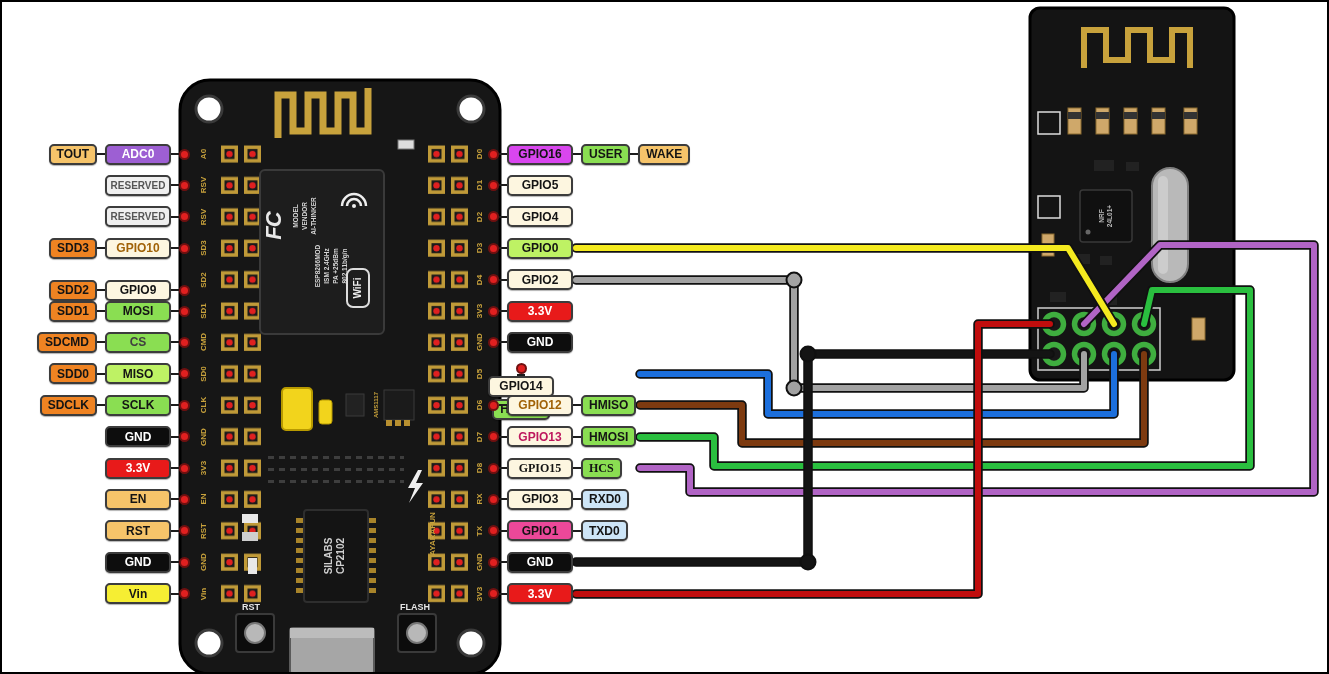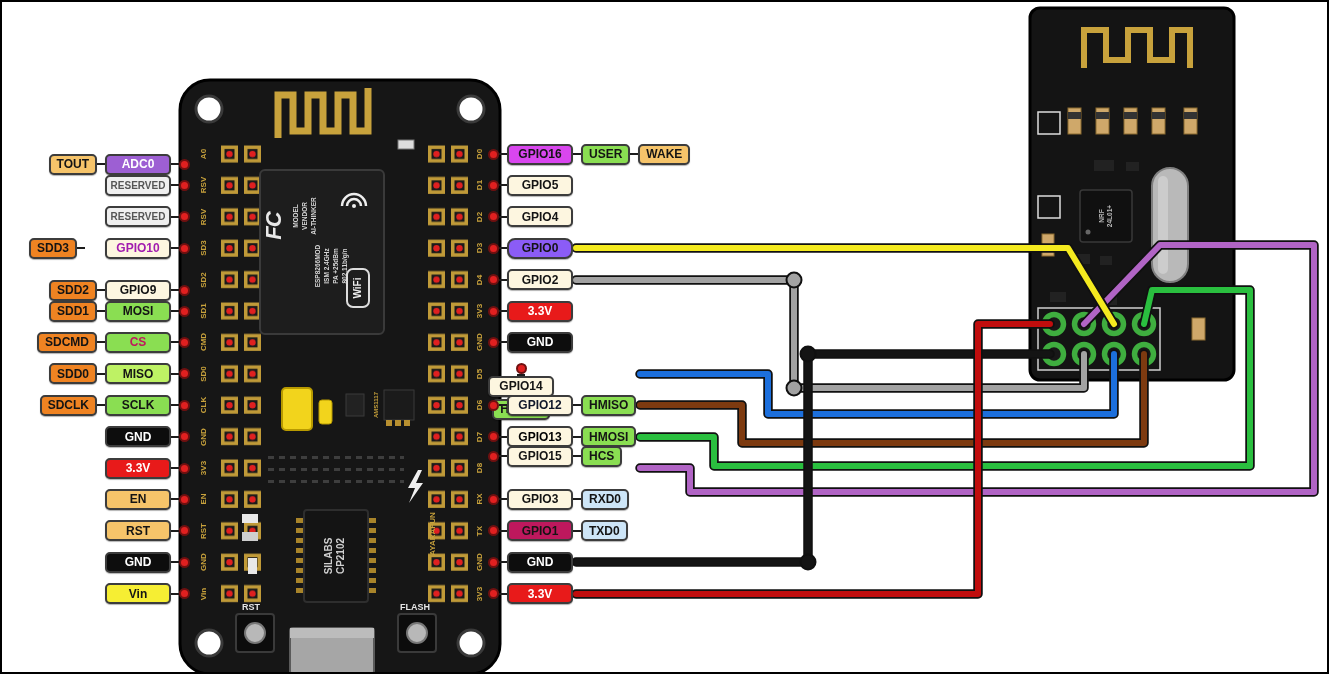--- a/index.html
+++ b/index.html
@@ -172,62 +172,62 @@
       <polyline points="574,560 806,560 806,352 1048,352" fill="none" stroke="#141414" stroke-width="6" stroke-linejoin="round" stroke-linecap="round"></polyline>
       <circle cx="806" cy="560" r="7.5" fill="#141414" stroke="#101010" stroke-width="2"></circle>
       <circle cx="806" cy="352" r="7.5" fill="#141414" stroke="#101010" stroke-width="2"></circle>
       <polyline points="574,592 976,592 976,322 1048,322" fill="none" stroke="#101010" stroke-width="9.5" stroke-linejoin="round" stroke-linecap="round"></polyline>
       <polyline points="574,592 976,592 976,322 1048,322" fill="none" stroke="#c00d0d" stroke-width="6" stroke-linejoin="round" stroke-linecap="round"></polyline>
       <polyline points="574,246 1066,246 1112,322" fill="none" stroke="#101010" stroke-width="9.5" stroke-linejoin="round" stroke-linecap="round"></polyline>
       <polyline points="574,246 1066,246 1112,322" fill="none" stroke="#f4ea1f" stroke-width="6" stroke-linejoin="round" stroke-linecap="round"></polyline>
     </svg>
 
   <div id="left-rows" class="layer">
-      <div class="pin-row row-left" style="top: 151px; text-align: right;">
+      <div class="pin-row row-left" style="top: 141px; text-align: right;">
         <span class="pin-label" style="background: rgb(246, 196, 106); color: rgb(20, 20, 20);">TOUT</span>
         <span class="conn"></span>
         <span class="pin-label inner" style="background: rgb(157, 95, 211); color: rgb(255, 255, 255);">ADC0</span>
         <span class="conn"></span>
         <span class="pin-dot"></span>
       </div>
       <div class="pin-row row-left" style="top: 172.4px;">
         <span class="pin-label inner sm" style="background: rgb(239, 239, 239); color: rgb(85, 85, 85);">RESERVED</span>
         <span class="conn"></span>
         <span class="pin-dot"></span>
       </div>
       <div class="pin-row row-left" style="top: 203.8px;">
         <span class="pin-label inner sm" style="background: rgb(239, 239, 239); color: rgb(85, 85, 85);">RESERVED</span>
         <span class="conn"></span>
         <span class="pin-dot"></span>
       </div>
       <div class="pin-row row-left" style="top: 235.2px;">
         <span class="pin-label" style="background: rgb(239, 131, 34); color: rgb(20, 20, 20);">SDD3</span>
         <span class="conn"></span>
-        <span class="pin-label inner" style="background: rgb(253, 246, 224); color: #a21caf; margin-left: 20px;">GPIO10</span>
+        <span class="pin-label inner" style="background: rgb(253, 246, 224); color: #a16207;">GPIO10</span>
         <span class="conn"></span>
         <span class="pin-dot"></span>
       </div>
       <div class="pin-row row-left" style="top: 277px;">
         <span class="pin-label" style="background: rgb(239, 131, 34); color: rgb(20, 20, 20);">SDD2</span>
         <span class="conn"></span>
         <span class="pin-label inner" style="background: rgb(253, 246, 224); color: rgb(20, 20, 20);">GPIO9</span>
         <span class="conn"></span>
         <span class="pin-dot"></span>
       </div>
       <div class="pin-row row-left" style="top: 298px; align-items: center;">
         <span class="pin-label" style="background: rgb(239, 131, 34); color: rgb(20, 20, 20);">SDD1</span>
         <span class="conn"></span>
         <span class="pin-label inner" style="background: rgb(138, 222, 82); color: rgb(20, 20, 20);">MOSI</span>
         <span class="conn"></span>
         <span class="pin-dot"></span>
       </div>
       <div class="pin-row row-left" style="top: 329.4px;">
         <span class="pin-label" style="background: rgb(239, 131, 34); color: rgb(20, 20, 20);">SDCMD</span>
         <span class="conn"></span>
-        <span class="pin-label inner" style="background: rgb(138, 222, 82); color: #be185d;">CS</span>
+        <span class="pin-label inner" style="background: rgb(138, 222, 82); color: #404040;">CS</span>
         <span class="conn"></span>
         <span class="pin-dot"></span>
       </div>
       <div class="pin-row row-left" style="top: 360.8px;">
         <span class="pin-label" style="background: rgb(239, 131, 34); color: rgb(20, 20, 20);">SDD0</span>
         <span class="conn"></span>
         <span class="pin-label inner" style="background: #bef264; color: rgb(20, 20, 20);">MISO</span>
         <span class="conn"></span>
         <span class="pin-dot"></span>
       </div>
@@ -285,21 +285,21 @@
         <span class="pin-label primary" style="background: rgb(253, 246, 224); color: rgb(20, 20, 20);">GPIO5</span>
       </div>
       <div class="pin-row row-right" style="top: 203.8px;">
         <span class="pin-dot"></span>
         <span class="conn"></span>
         <span class="pin-label primary" style="background: rgb(253, 246, 224); color: rgb(20, 20, 20);">GPIO4</span>
       </div>
       <div class="pin-row row-right" style="top: 235.2px;">
         <span class="pin-dot"></span>
         <span class="conn"></span>
-        <span class="pin-label primary" style="background: #8b5cf6; color: rgb(20, 20, 20); border-radius: 8px;">GPIO0</span>
+        <span class="pin-label primary" style="background: #bef264; color: rgb(20, 20, 20);">GPIO0</span>
       </div>
       <div class="pin-row row-right" style="top: 266.6px;">
         <span class="pin-dot"></span>
         <span class="conn"></span>
         <span class="pin-label primary" style="background: rgb(253, 246, 224); color: rgb(20, 20, 20);">GPIO2</span>
       </div>
       <div class="pin-row row-right" style="top: 298px;">
         <span class="pin-dot"></span>
         <span class="conn"></span>
         <span class="pin-label primary" style="background: rgb(232, 26, 26); color: rgb(255, 255, 255);">3.3V</span>
@@ -312,49 +312,49 @@
       <div class="pin-row row-right" style="top: 360.8px; flex-direction: column;">
         <span class="pin-dot"></span>
         <span class="conn"></span>
         <span class="pin-label primary" style="background: rgb(253, 246, 224); color: rgb(20, 20, 20);">GPIO14</span>
         <span class="conn"></span>
         <span class="pin-label" style="background: rgb(138, 222, 82); color: rgb(20, 20, 20);">HSCLK</span>
       </div>
       <div class="pin-row row-right" style="top: 392.2px;">
         <span class="pin-dot"></span>
         <span class="conn"></span>
-        <span class="pin-label primary" style="background: rgb(253, 246, 224); color: #0f172a;">GPIO12</span>
+        <span class="pin-label primary" style="background: rgb(253, 246, 224); color: #a16207;">GPIO12</span>
         <span class="conn"></span>
         <span class="pin-label" style="background: rgb(138, 222, 82); color: rgb(20, 20, 20);">HMISO</span>
       </div>
       <div class="pin-row row-right" style="top: 423.6px;">
         <span class="pin-dot"></span>
         <span class="conn"></span>
-        <span class="pin-label primary" style="background: rgb(253, 246, 224); color: #000000;">GPIO13</span>
+        <span class="pin-label primary" style="background: rgb(253, 246, 224); color: #be185d;">GPIO13</span>
         <span class="conn"></span>
         <span class="pin-label" style="background: rgb(138, 222, 82); color: rgb(20, 20, 20);">HMOSI</span>
       </div>
-      <div class="pin-row row-right" style="top: 443px;">
+      <div class="pin-row row-right" style="top: 455px; font-family: Liberation Serif, serif;">
         <span class="pin-dot"></span>
         <span class="conn"></span>
         <span class="pin-label primary" style="background: rgb(253, 246, 224); color: rgb(20, 20, 20);">GPIO15</span>
         <span class="conn"></span>
         <span class="pin-label" style="background: rgb(138, 222, 82); color: rgb(20, 20, 20);">HCS</span>
       </div>
       <div class="pin-row row-right" style="top: 486.4px;">
         <span class="pin-dot"></span>
         <span class="conn"></span>
         <span class="pin-label primary" style="background: rgb(253, 246, 224); color: rgb(20, 20, 20);">GPIO3</span>
         <span class="conn"></span>
         <span class="pin-label" style="background: rgb(205, 229, 247); color: rgb(20, 20, 20);">RXD0</span>
       </div>
       <div class="pin-row row-right" style="top: 517.8px;">
         <span class="pin-dot"></span>
         <span class="conn"></span>
-        <span class="pin-label primary" style="background: #be185d; color: rgb(20, 20, 20);">GPIO1</span>
+        <span class="pin-label primary" style="background: #ec4899; color: rgb(20, 20, 20);">GPIO1</span>
         <span class="conn"></span>
         <span class="pin-label" style="background: rgb(205, 229, 247); color: rgb(20, 20, 20);">TXD0</span>
       </div>
       <div class="pin-row row-right" style="top: 549.2px;">
         <span class="pin-dot"></span>
         <span class="conn"></span>
         <span class="pin-label primary" style="background: rgb(13, 13, 13); color: rgb(255, 255, 255);">GND</span>
       </div>
       <div class="pin-row row-right" style="top: 580.6px;">
         <span class="pin-dot"></span>

